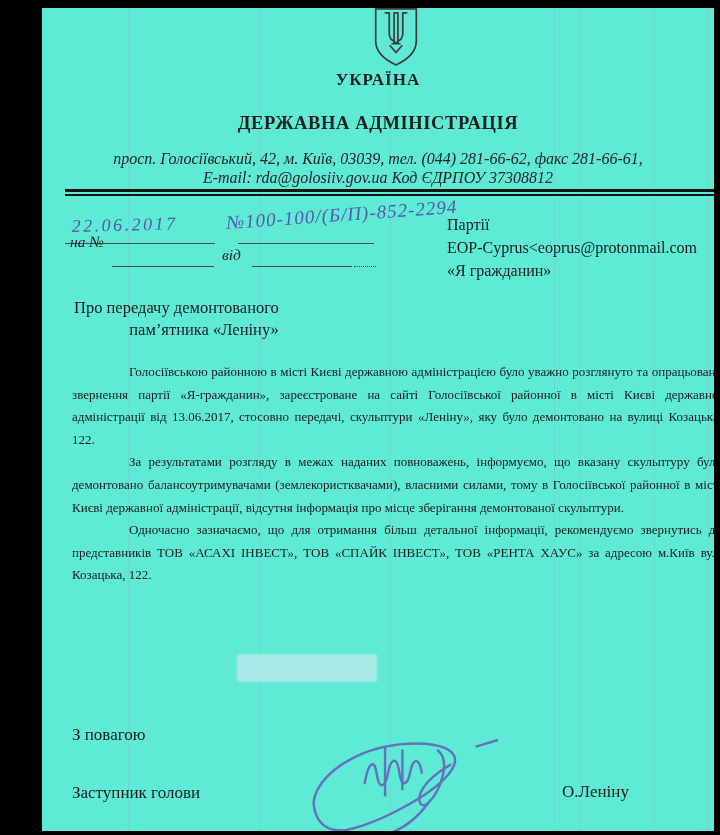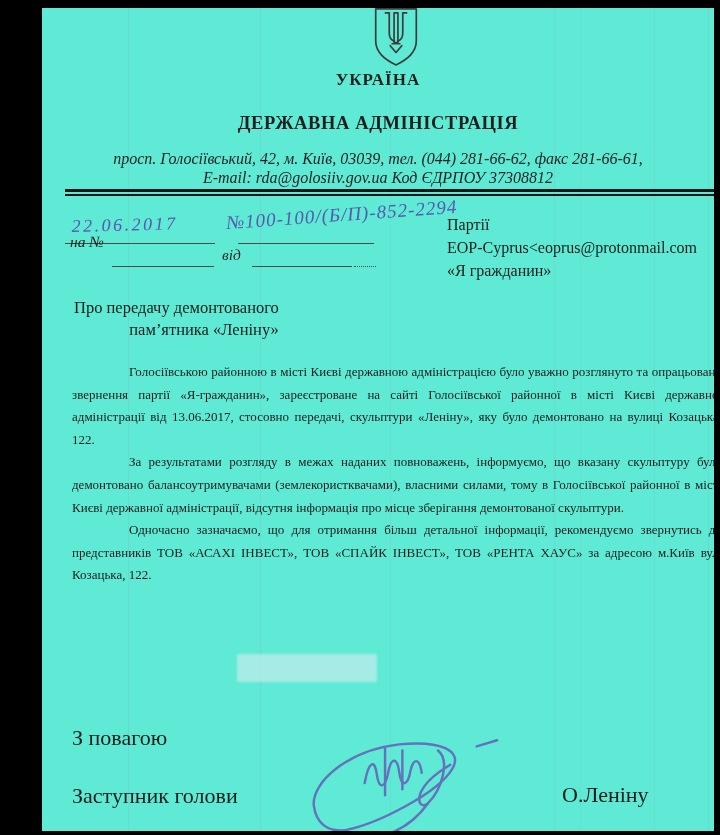--- a/index.html
+++ b/index.html
@@ -21,21 +21,21 @@
   .hand{color:#5659ae;font-style:italic;}
   .hw-date{font-size:18px;letter-spacing:2.5px;transform:rotate(-1.5deg);transform-origin:left bottom;}
   .hw-num{font-size:19px;letter-spacing:1px;transform:rotate(-4deg);transform-origin:left bottom;white-space:nowrap;}
   .uline{border-bottom:1.2px solid #4a4a4a;height:1px;}
   .uline-dot{border-bottom:1.5px dotted #4a4a4a;height:1px;}
   .ref-label{font-style:italic;font-size:15.5px;color:#242424;}
   .recipient{font-size:16px;line-height:23px;color:#1c1c1c;white-space:nowrap;}
   .subject{font-size:16.5px;line-height:21.5px;color:#1c1c1c;}
   .bodytext{width:650px;font-size:13px;line-height:22.6px;color:#1b1b1b;text-align:justify;}
   .bodytext p{margin:0;text-indent:57px;}
-  .closing{font-size:22px;color:#1c1c1c;}
+  .closing{font-size:17px;color:#1c1c1c;}
   .smudge{background:#e3edf5;opacity:.55;border-radius:2px;filter:blur(1px);}
   svg{display:block;}
 </style>
 </head>
 <body>
 
 <div class="frame">
   <div class="paper">
 
     <div class="vline" style="left:86px;"></div>

